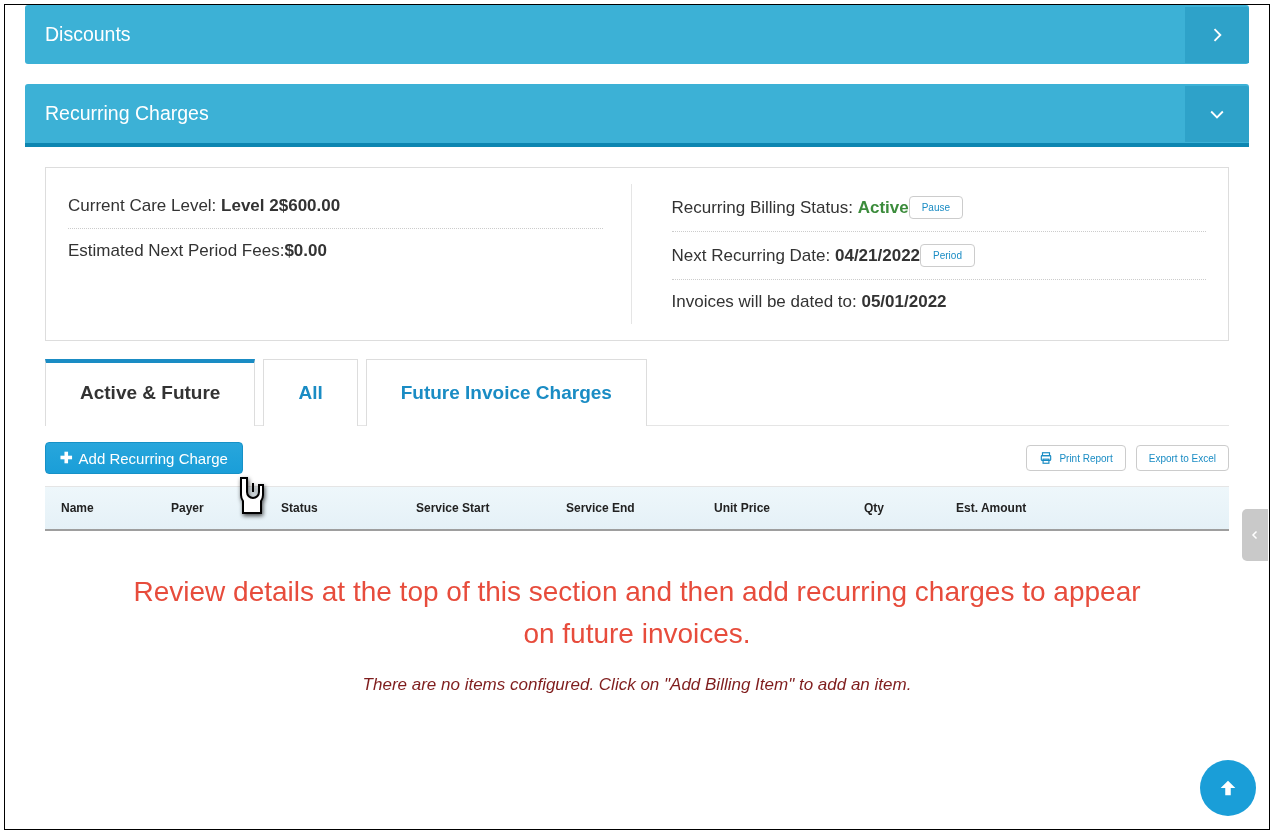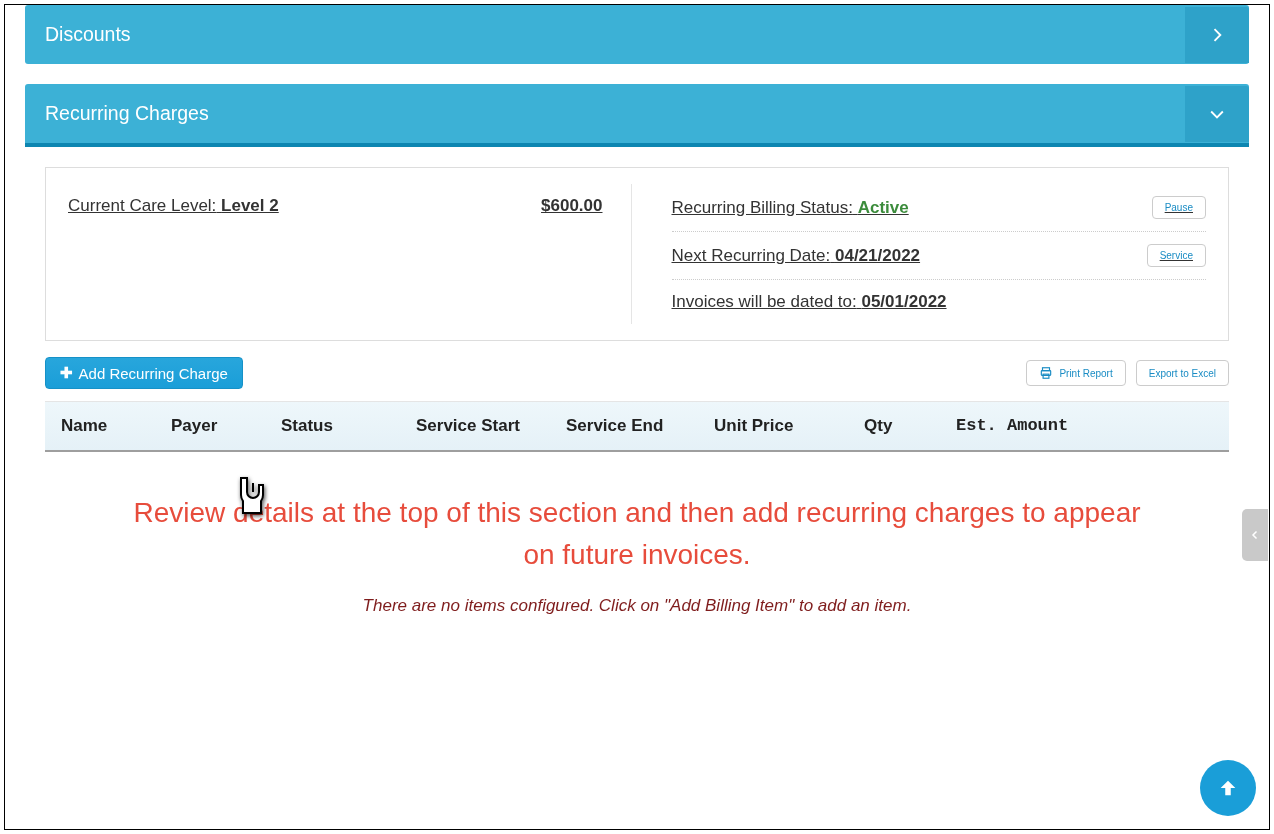--- a/index.html
+++ b/index.html
@@ -62,27 +62,25 @@
     padding: 16px 22px;
     display: flex;
     gap: 40px;
   }
   .summary-col {
     flex: 1;
   }
   .summary-col.left { border-right: 1px solid #e5e5e5; padding-right: 28px; }
   .summary-row {
     display: flex;
-    justify-content: space-between;
     align-items: center;
     padding: 12px 0;
     border-bottom: 1px dotted #ccc;
     font-size: 17px;
     color: #333;
-    text-decoration: underline;
   }
   .summary-row:last-child { border-bottom: none; }
   .summary-row .label { color: #333; }
   .summary-row .label b { font-weight: 700; }
   .summary-row .value { font-weight: 700; }
   .status-active { color: #3c8c3c; font-weight: 700; }
   .btn-outline {
     background: #fff;
     border: 1px solid #ccc;
     color: #1a8cc4;
@@ -139,33 +137,33 @@
   }
   .btn-primary .plus { font-weight: 700; }
   .actions-right { display: flex; gap: 10px; }
   .actions-right .btn-outline { display: inline-flex; align-items: center; gap: 6px; justify-content: space-between; }
 
   .thead {
     display: flex;
     background: linear-gradient(#eef7fb, #e5f1f7);
     border-bottom: 2px solid #9e9e9e;
     padding: 14px 16px;
-    font-size: 17px;
+    font-size: 12px;
     font-weight: 700;
     color: #222;
   }
   .th { }
   .th.name { width: 110px; }
   .th.payer { width: 110px; }
   .th.status { width: 135px; }
   .th.sstart { width: 150px; }
   .th.send { width: 148px; }
   .th.uprice { width: 150px; }
   .th.qty { width: 92px; }
-  .th.est { flex:1;font-family:Liberation Mono, monospace; }
+  .th.est { flex:1; }
 
   .callout-red {
     color: #e74c3c;
     text-align: center;
     font-size: 28px;
     line-height: 1.5;
     padding: 40px 80px 12px 80px;
   }
   .no-items {
     text-align: center;
@@ -243,46 +241,55 @@
 
       <div class="summary-box">
         <div class="summary-col left">
           <div class="summary-row">
             <span class="label">
               <span>Current Care Level:</span>
               <b>Level 2</b>
             </span>
             <span class="value">$600.00</span>
           </div>
+          <div class="summary-row">
+            <span class="label">Estimated Next Period Fees:</span>
+            <span class="value">$0.00</span>
+          </div>
         </div>
         <div class="summary-col">
           <div class="summary-row">
             <span class="label">
               <span>Recurring Billing Status:</span>
               <span class="status-active">Active</span>
             </span>
             <button class="btn-outline">Pause</button>
           </div>
           <div class="summary-row">
             <span class="label">
               <span>Next Recurring Date:</span>
               <b>04/21/2022</b>
             </span>
-            <button class="btn-outline">Service</button>
+            <button class="btn-outline">Period</button>
           </div>
           <div class="summary-row">
             <span class="label">
               <span>Invoices will be dated to:</span>
               <b>05/01/2022</b>
             </span>
             <span></span>
           </div>
         </div>
       </div>
 
+      <div class="tabs">
+        <div class="tab active">Active &amp; Future</div>
+        <div class="tab">All</div>
+        <div class="tab">Future Invoice Charges</div>
+      </div>
 
       <div class="actions-row">
         <button class="btn-primary">
           <span class="plus">✚</span>
           <span>Add Recurring Charge</span>
         </button>
         <div class="actions-right">
           <button class="btn-outline">
             <svg class="print-icon" viewBox="0 0 24 24" fill="none" stroke="#1a8cc4" stroke-width="2">
               <rect x="6" y="3" width="12" height="5"></rect>

